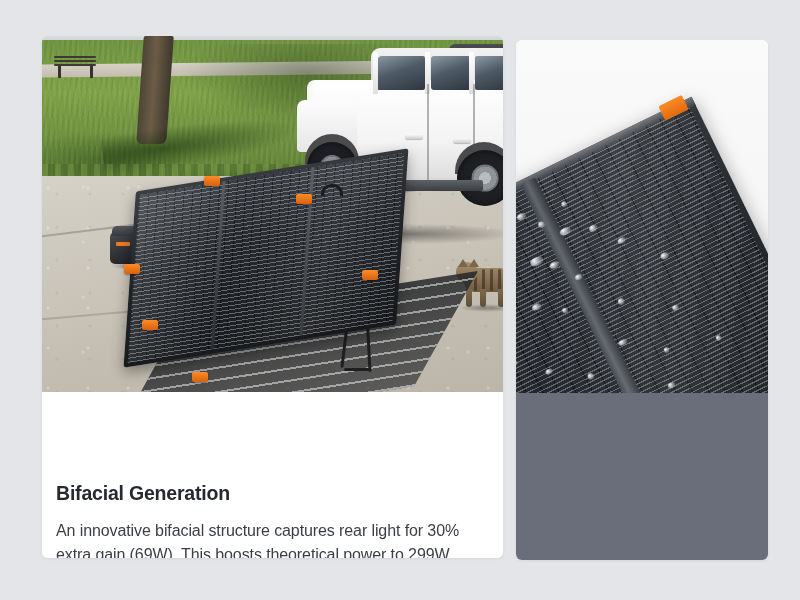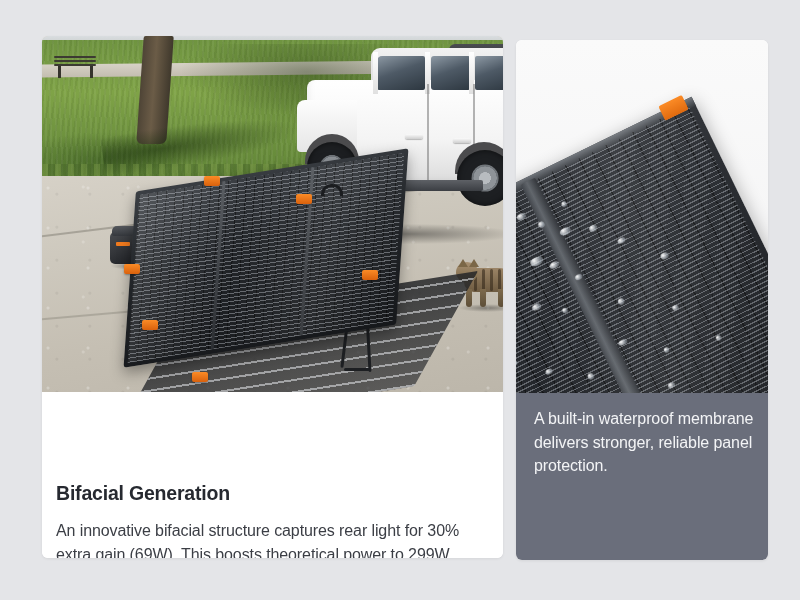--- a/index.html
+++ b/index.html
@@ -516,15 +516,14 @@
         <div class="drop" style="left:250px;top:180px;width:6px;height:5px"></div>
         <div class="drop" style="left:262px;top:128px;width:8px;height:6px"></div>
         <div class="drop" style="left:276px;top:226px;width:5px;height:5px"></div>
         <div class="drop" style="left:142px;top:76px;width:13px;height:8px"></div>
         <div class="drop" style="left:158px;top:88px;width:10px;height:6px"></div>
       </div>
     </div>
   </div>
 
   <div class="text-right">
-    <div class="body-right">A built-in waterproof membrane delivers stronger, reliable panel protection.</div>
   </div>
 </div>
 
 </body></html>

